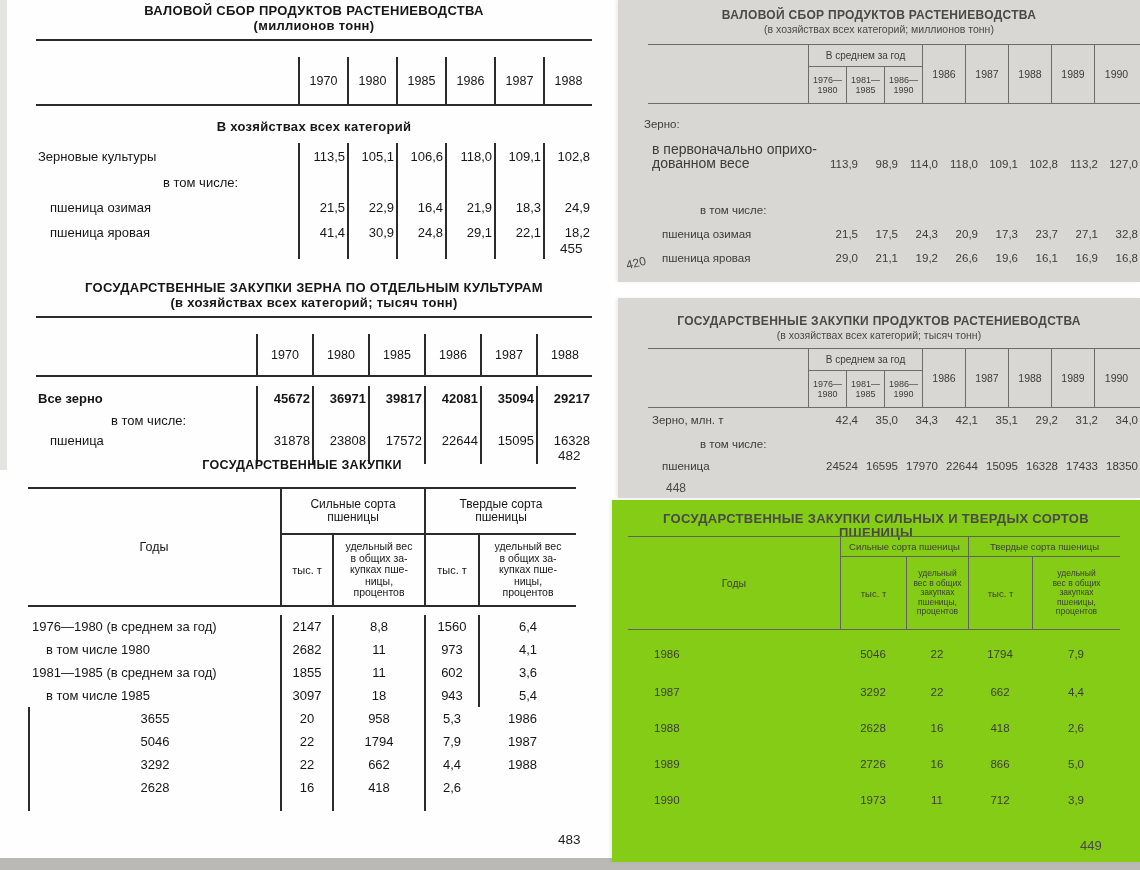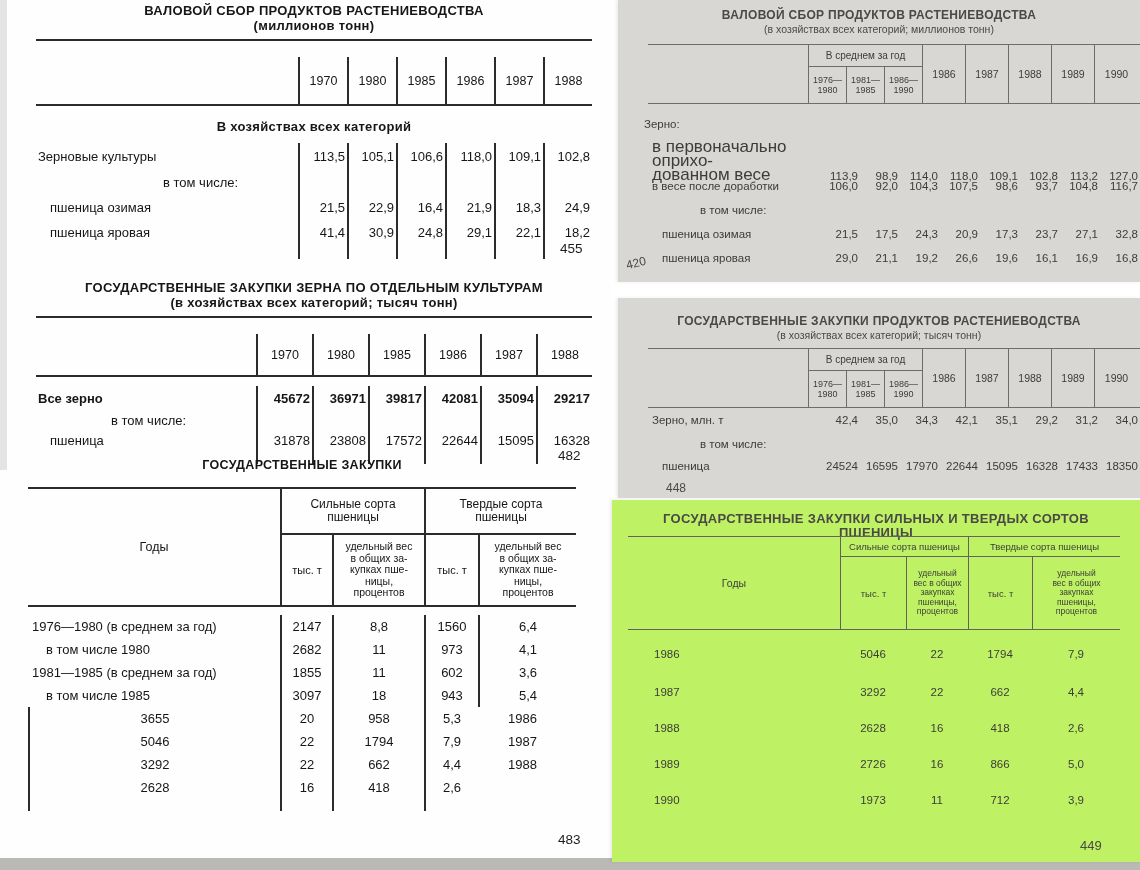--- a/index.html
+++ b/index.html
@@ -43,33 +43,33 @@
   .sub   { border-left:2px solid #2b2b2b; display:flex; align-items:center; justify-content:center; text-align:center; }
   .subnum{ font-size:11px; }
   .subpct{ font-size:10.5px; line-height:11.5px; }
   .g3 { display:grid; grid-template-columns:252px 52px 92px 54px 98px; }
   .vc3 { border-left:2px solid #2b2b2b; display:flex; align-items:center; justify-content:center; font-size:13px; }
 
   
   .rcard { position:absolute; color:#3d3c39; box-shadow:-2px 0 3px rgba(0,0,0,.07); }
   .s1 { left:618px; top:0;     width:522px; height:282px; background:#d8d7d3; }
   .s2 { left:618px; top:298px; width:522px; height:200px; background:#d8d7d3; }
-  .s3 { left:612px; top:500px; width:528px; height:362px; background:#bef264; z-index:1; }
+  .s3 { left:612px; top:500px; width:528px; height:362px; background:#84cc16; z-index:1; }
   .rttl { position:absolute; text-align:center; font-weight:bold; font-size:12px; line-height:14px; letter-spacing:.3px; color:#4a4946; }
   .rsub { position:absolute; text-align:center; font-size:10.5px; color:#4a4946; }
 
   .headR { position:absolute; border-top:1.5px solid #6d6c67; border-bottom:1.5px solid #6d6c67;
            display:grid; grid-template-columns:160px 38px 38px 38px 43px 43px 43px 43px 44px; grid-template-rows:22px 36px; }
   .avgc { grid-row:1; grid-column:2/5; border-left:1.5px solid #6d6c67; border-bottom:1.5px solid #6d6c67; display:flex; align-items:center; justify-content:center; font-size:10px; }
   .perc { grid-row:2; border-left:1.5px solid #6d6c67; display:flex; align-items:center; justify-content:center; text-align:center; font-size:9px; line-height:10px; }
   .yrR  { grid-row:1/3; border-left:1.5px solid #6d6c67; display:flex; align-items:center; justify-content:center; font-size:10.5px; }
   .rrow { position:absolute; display:grid; grid-template-columns:178px repeat(8,40px); font-size:11.5px; }
   .rrow .rv { text-align:right; }
   .rrow2 { align-items:end; }
-  .rlab2 { font-size:17px; line-height:14px; }
+  .rlab2 { font-size:14px; line-height:14px; }
   .rpg { position:absolute; font-size:12px; color:#4a4946; }
 
   .head4 { position:absolute; border-top:1.5px solid #63625e; border-bottom:1.5px solid #63625e;
            display:grid; grid-template-columns:212px 66px 62px 64px 88px; grid-template-rows:20px 72px; }
   .stub4 { grid-row:1/3; grid-column:1; display:flex; align-items:center; justify-content:center; font-size:10.5px; }
   .grp4  { border-left:1px solid #63625e; border-bottom:1px solid #63625e; display:flex; align-items:center; justify-content:center; font-size:9.5px; }
   .sub4  { border-left:1px solid #63625e; display:flex; align-items:center; justify-content:center; text-align:center; }
   .sub4num { font-size:9.5px; }
   .sub4pct { font-size:8.5px; line-height:9.5px; }
   .r4 { position:absolute; display:grid; grid-template-columns:212px 66px 62px 64px 88px; font-size:11.5px; }
@@ -295,31 +295,20 @@
 дованном весе</div>
     <div class="rv">113,9</div>
     <div class="rv">98,9</div>
     <div class="rv">114,0</div>
     <div class="rv">118,0</div>
     <div class="rv">109,1</div>
     <div class="rv">102,8</div>
     <div class="rv">113,2</div>
     <div class="rv">127,0</div>
   </div>
-  <div class="rrow" style="left:22px; top:180px; width:500px">
-    <div style="padding-left:12px">в весе после доработки</div>
-    <div class="rv">106,0</div>
-    <div class="rv">92,0</div>
-    <div class="rv">104,3</div>
-    <div class="rv">107,5</div>
-    <div class="rv">98,6</div>
-    <div class="rv">93,7</div>
-    <div class="rv">104,8</div>
-    <div class="rv">116,7</div>
-  </div>
   <div class="rrow" style="left:22px; top:204px; width:500px">
     <div style="padding-left:60px">в том числе:</div>
   </div>
   <div class="rrow" style="left:22px; top:228px; width:500px">
     <div style="padding-left:22px">пшеница озимая</div>
     <div class="rv">21,5</div>
     <div class="rv">17,5</div>
     <div class="rv">24,3</div>
     <div class="rv">20,9</div>
     <div class="rv">17,3</div>

